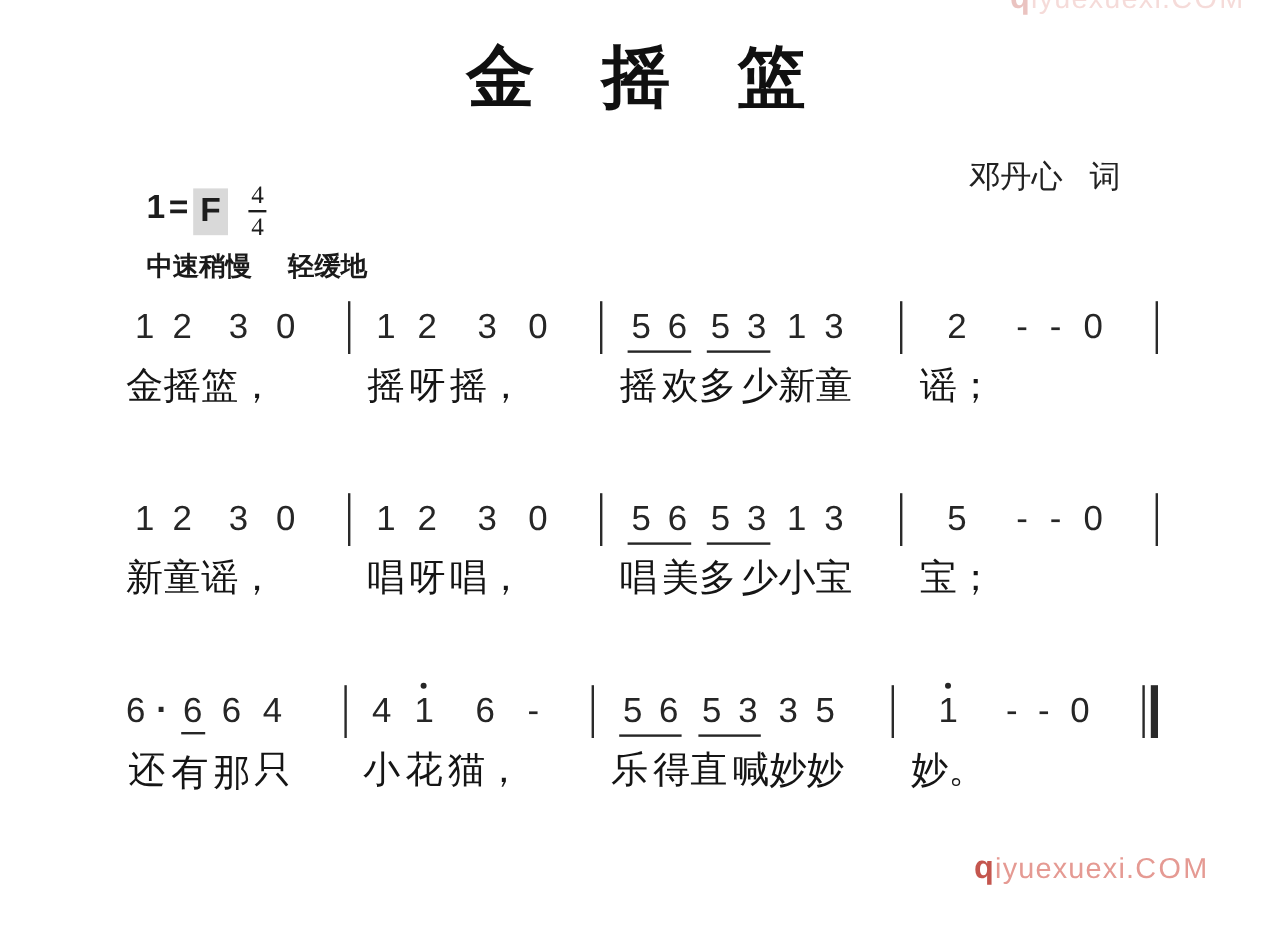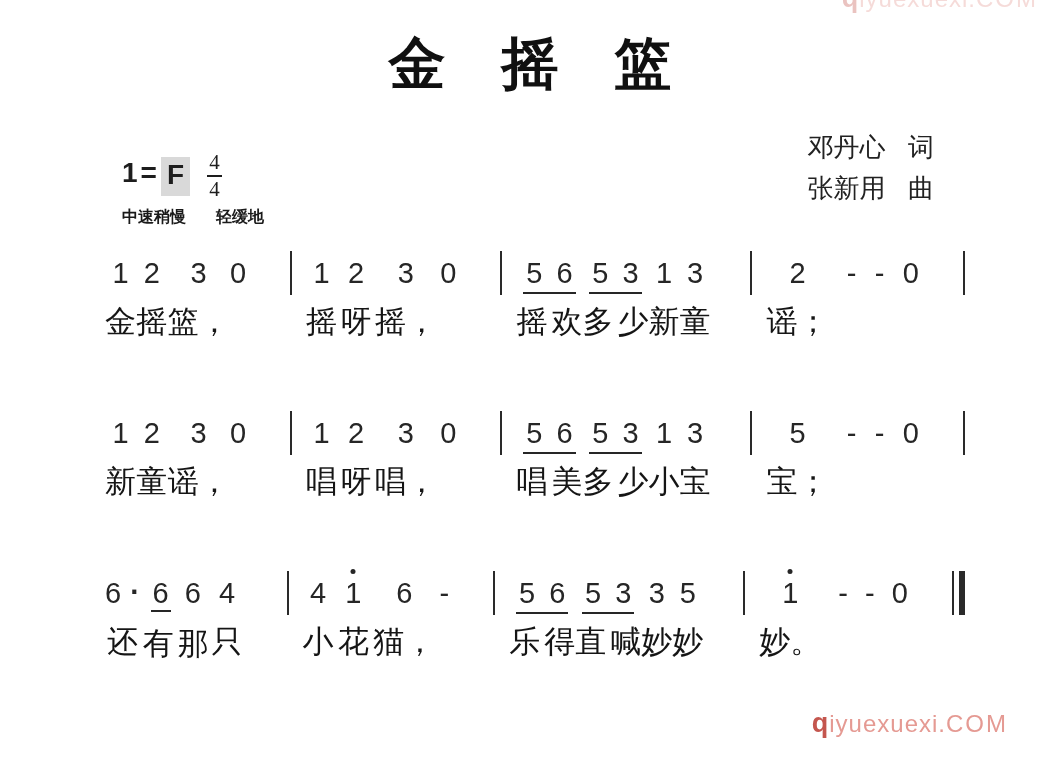--- a/index.html
+++ b/index.html
@@ -42,21 +42,21 @@
     display:flex;flex-direction:column;align-items:center;
     margin-left:17px;margin-top:-5px;
     font-size:21px;line-height:21px;color:#1d1d1d;
   }
   .meter-bar{width:15px;height:2px;background:#1d1d1d;margin:2px 0;}
   
   .tempo{
     position:absolute;left:122px;top:207px;
     display:flex;gap:30px;
     font-family:"Liberation Sans","DejaVu Sans",sans-serif;
-    font-size:16px;font-weight:700;color:#1a1a1a;
+    font-size:22px;font-weight:700;color:#1a1a1a;
   }
   
   .score{position:absolute;left:103px;top:258px;width:862px;}
   .score-line{display:flex;align-items:flex-start;margin-bottom:79px;}
   .measure{display:flex;justify-content:space-between;padding:0 44px 0 14px;}
   .measure.m0{flex:197;padding-left:2px;}
   .measure.m1{flex:210;}
   .measure.m2{flex:242;padding-right:40px;}
   .measure.m3{flex:213;}
   .cell{display:flex;flex-direction:column;align-items:center;}
@@ -107,21 +107,20 @@
   <div class="watermark watermark-top"><span class="wq">q</span><span>iyuexuexi</span><span>.</span><span class="wtld">COM</span></div>
 
   <div class="title">
     <span>金</span>
     <span>摇</span>
     <span>篮</span>
   </div>
 
   <div class="credits">
     <span>邓丹心 词</span>
-    <span>张新用 曲</span>
   </div>
 
   <div class="keysig">
     <span class="kprefix">1=</span>
     <span class="ktonic">F</span>
     <span class="meter">
       <span>4</span>
       <span class="meter-bar"></span>
       <span>4</span>
     </span>

